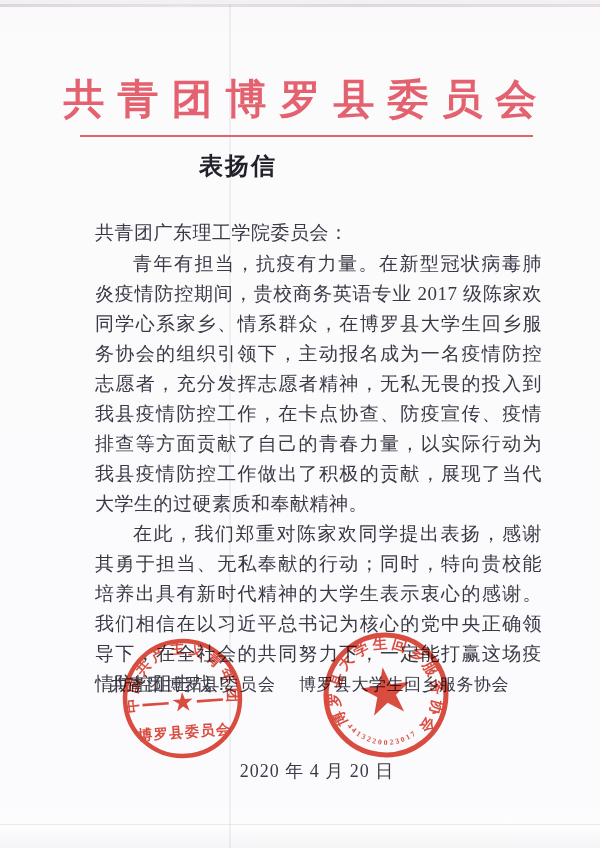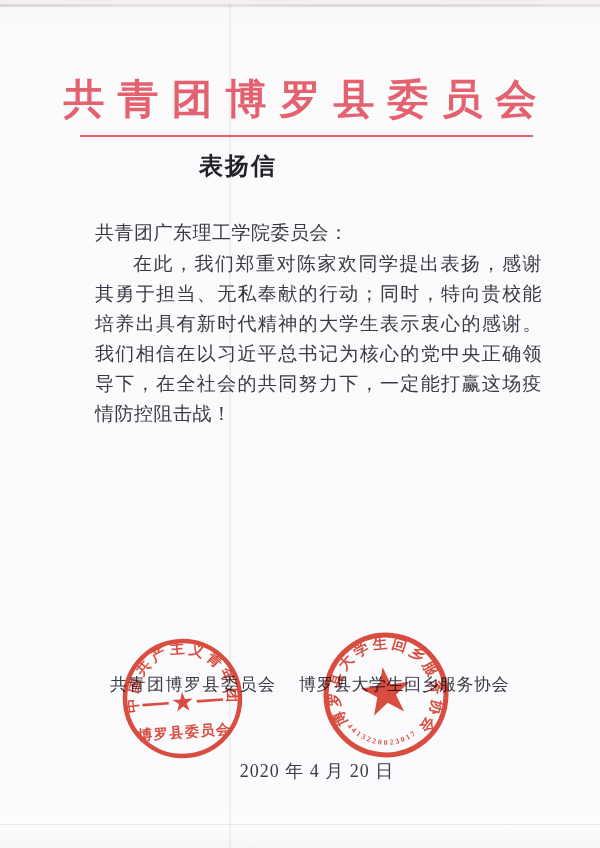--- a/index.html
+++ b/index.html
@@ -76,20 +76,21 @@
   <div class="scan-edge-top"></div>
   <div class="fold-line-v"></div>
   <div class="fold-line-b"></div>
 
   <div class="org-header">共青团博罗县委员会</div>
   <div class="header-rule"></div>
   <div class="letter-title">表扬信</div>
 
   <div class="letter-body">
     <p class="salutation">共青团广东理工学院委员会：</p>
+    <p class="para">青年有担当，抗疫有力量。在新型冠状病毒肺炎疫情防控期间，贵校商务英语专业 2017 级陈家欢同学心系家乡、情系群众，在博罗县大学生回乡服务协会的组织引领下，主动报名成为一名疫情防控志愿者，充分发挥志愿者精神，无私无畏的投入到我县疫情防控工作，在卡点协查、防疫宣传、疫情排查等方面贡献了自己的青春力量，以实际行动为我县疫情防控工作做出了积极的贡献，展现了当代大学生的过硬素质和奉献精神。</p>
     <p class="para">在此，我们郑重对陈家欢同学提出表扬，感谢其勇于担当、无私奉献的行动；同时，特向贵校能培养出具有新时代精神的大学生表示衷心的感谢。我们相信在以习近平总书记为核心的党中央正确领导下，在全社会的共同努力下，一定能打赢这场疫情防控阻击战！</p>
   </div>
 
 
   <div class="signature-row">
     <span class="signatory-left">共青团博罗县委员会</span>
     <span class="signatory-right">博罗县大学生回乡服务协会</span>
   </div>
 
   <div class="stamp stamp-left">

